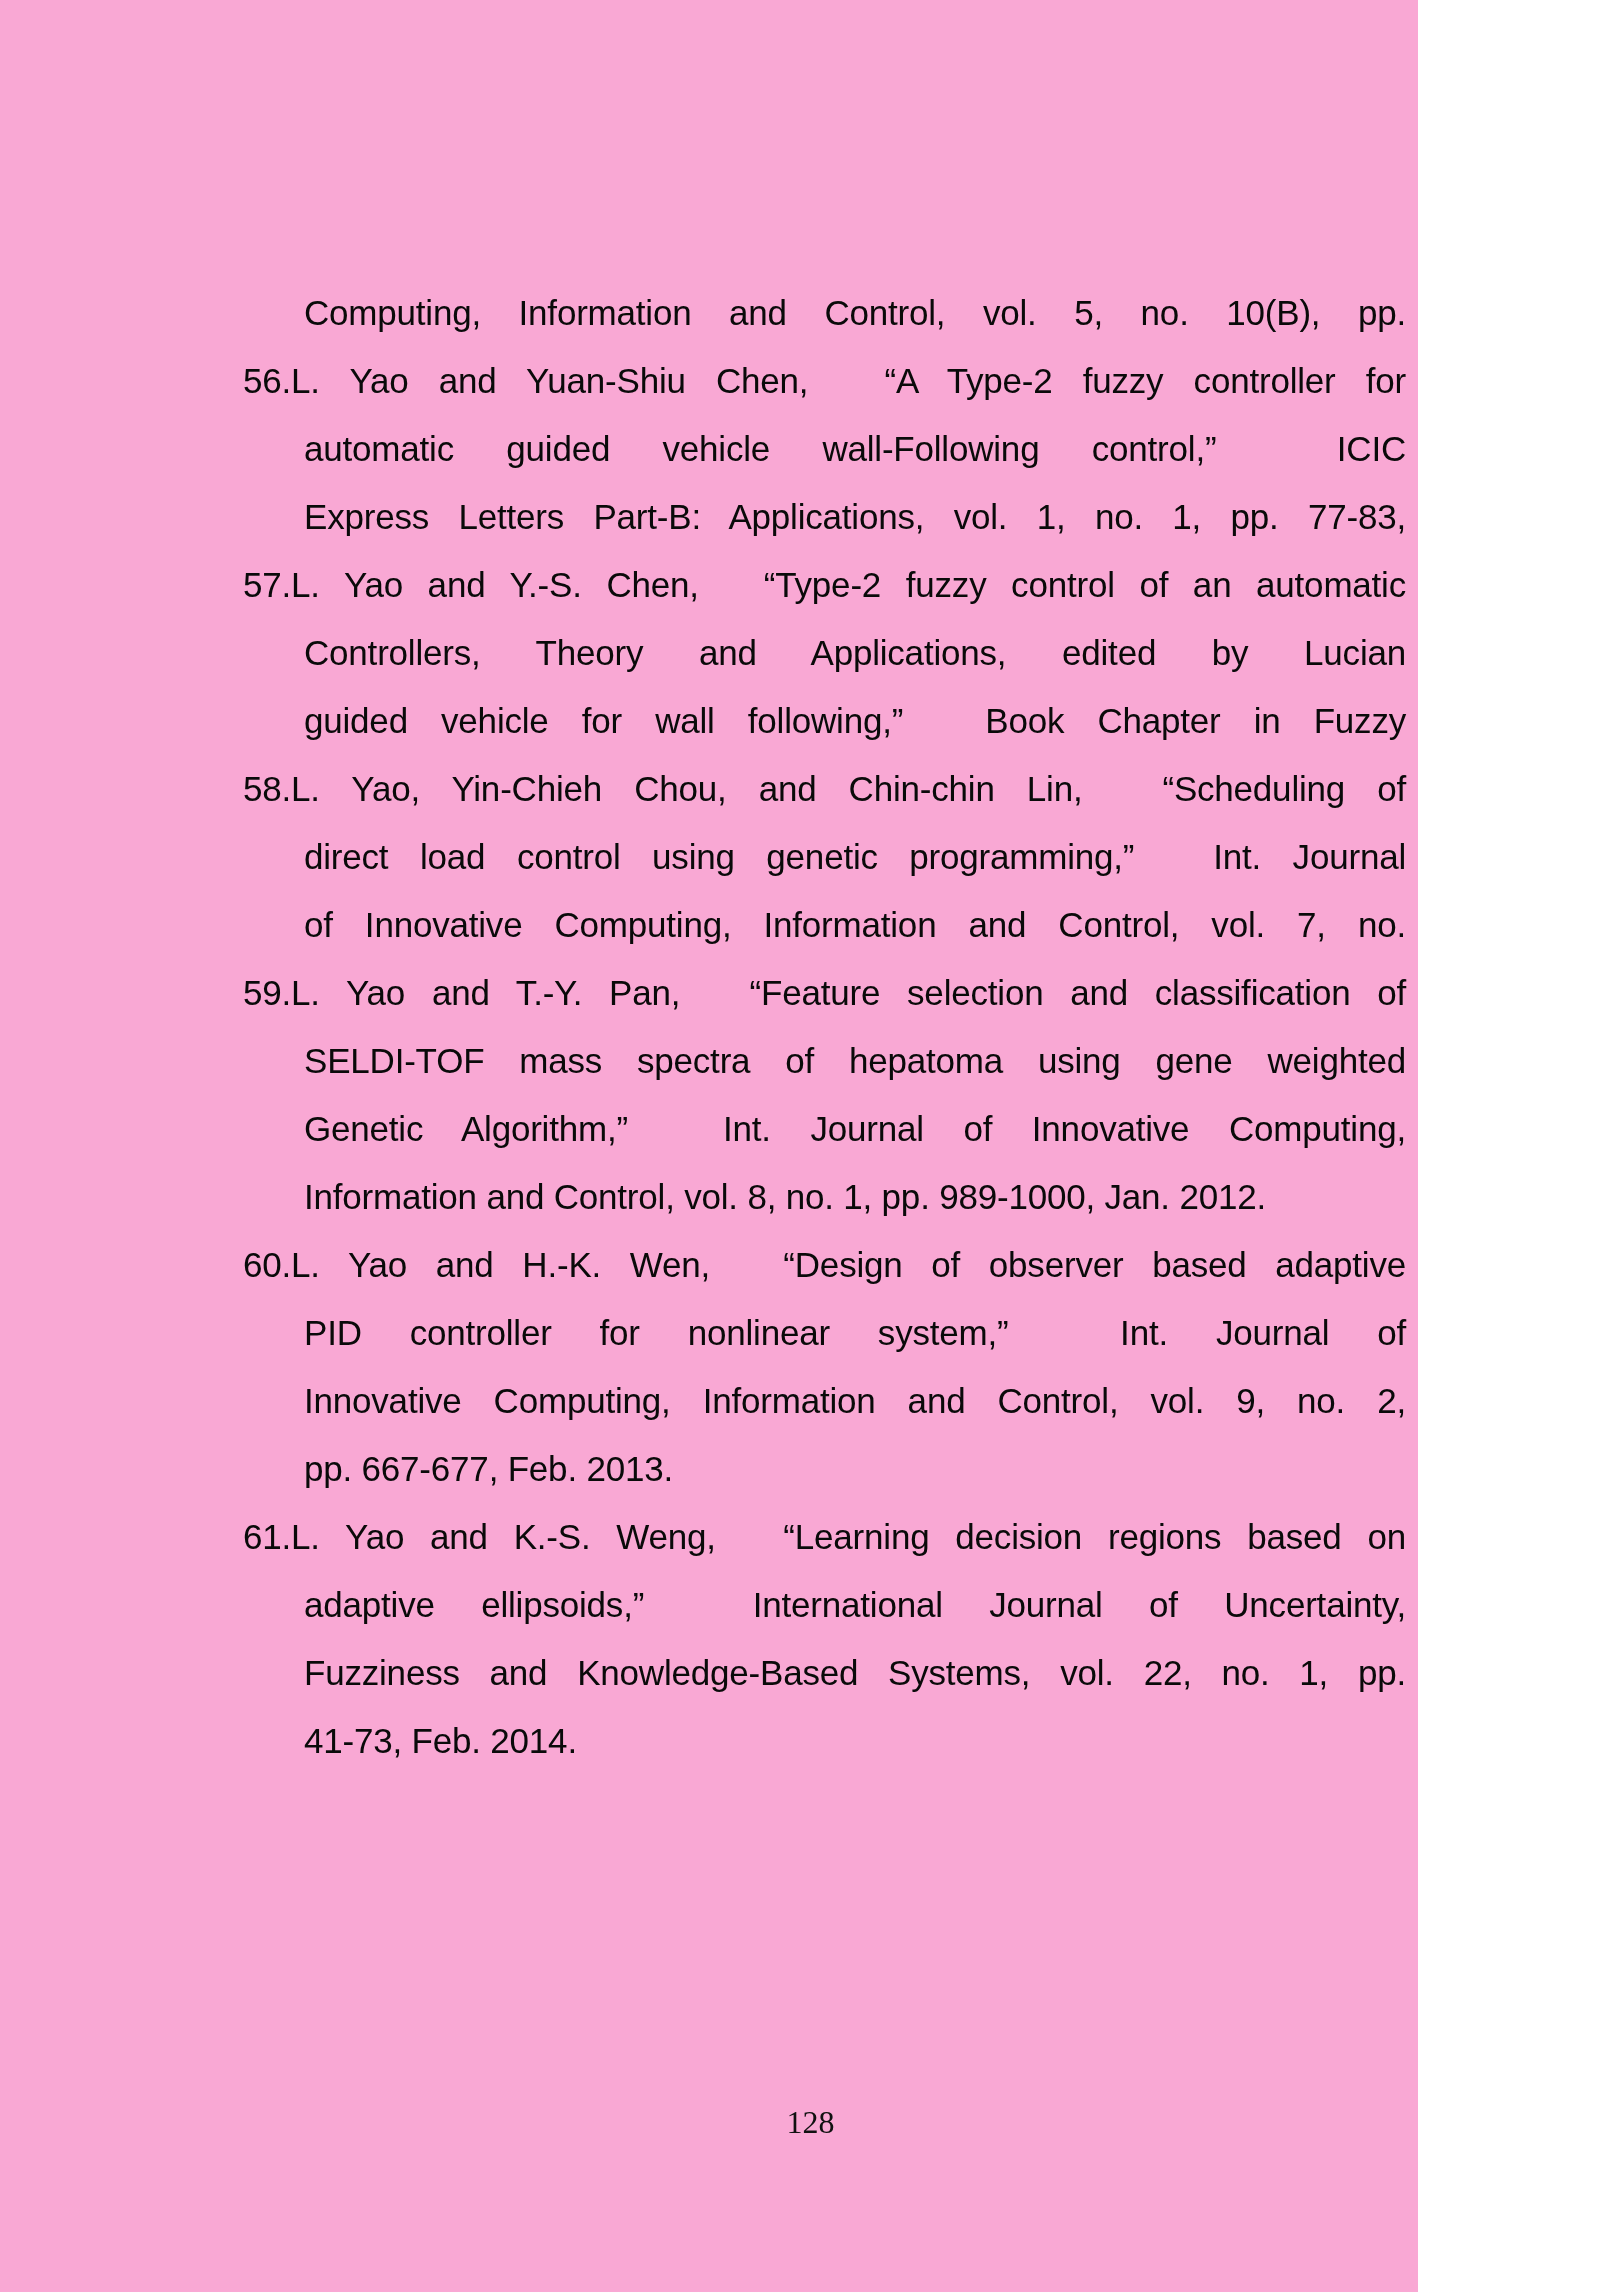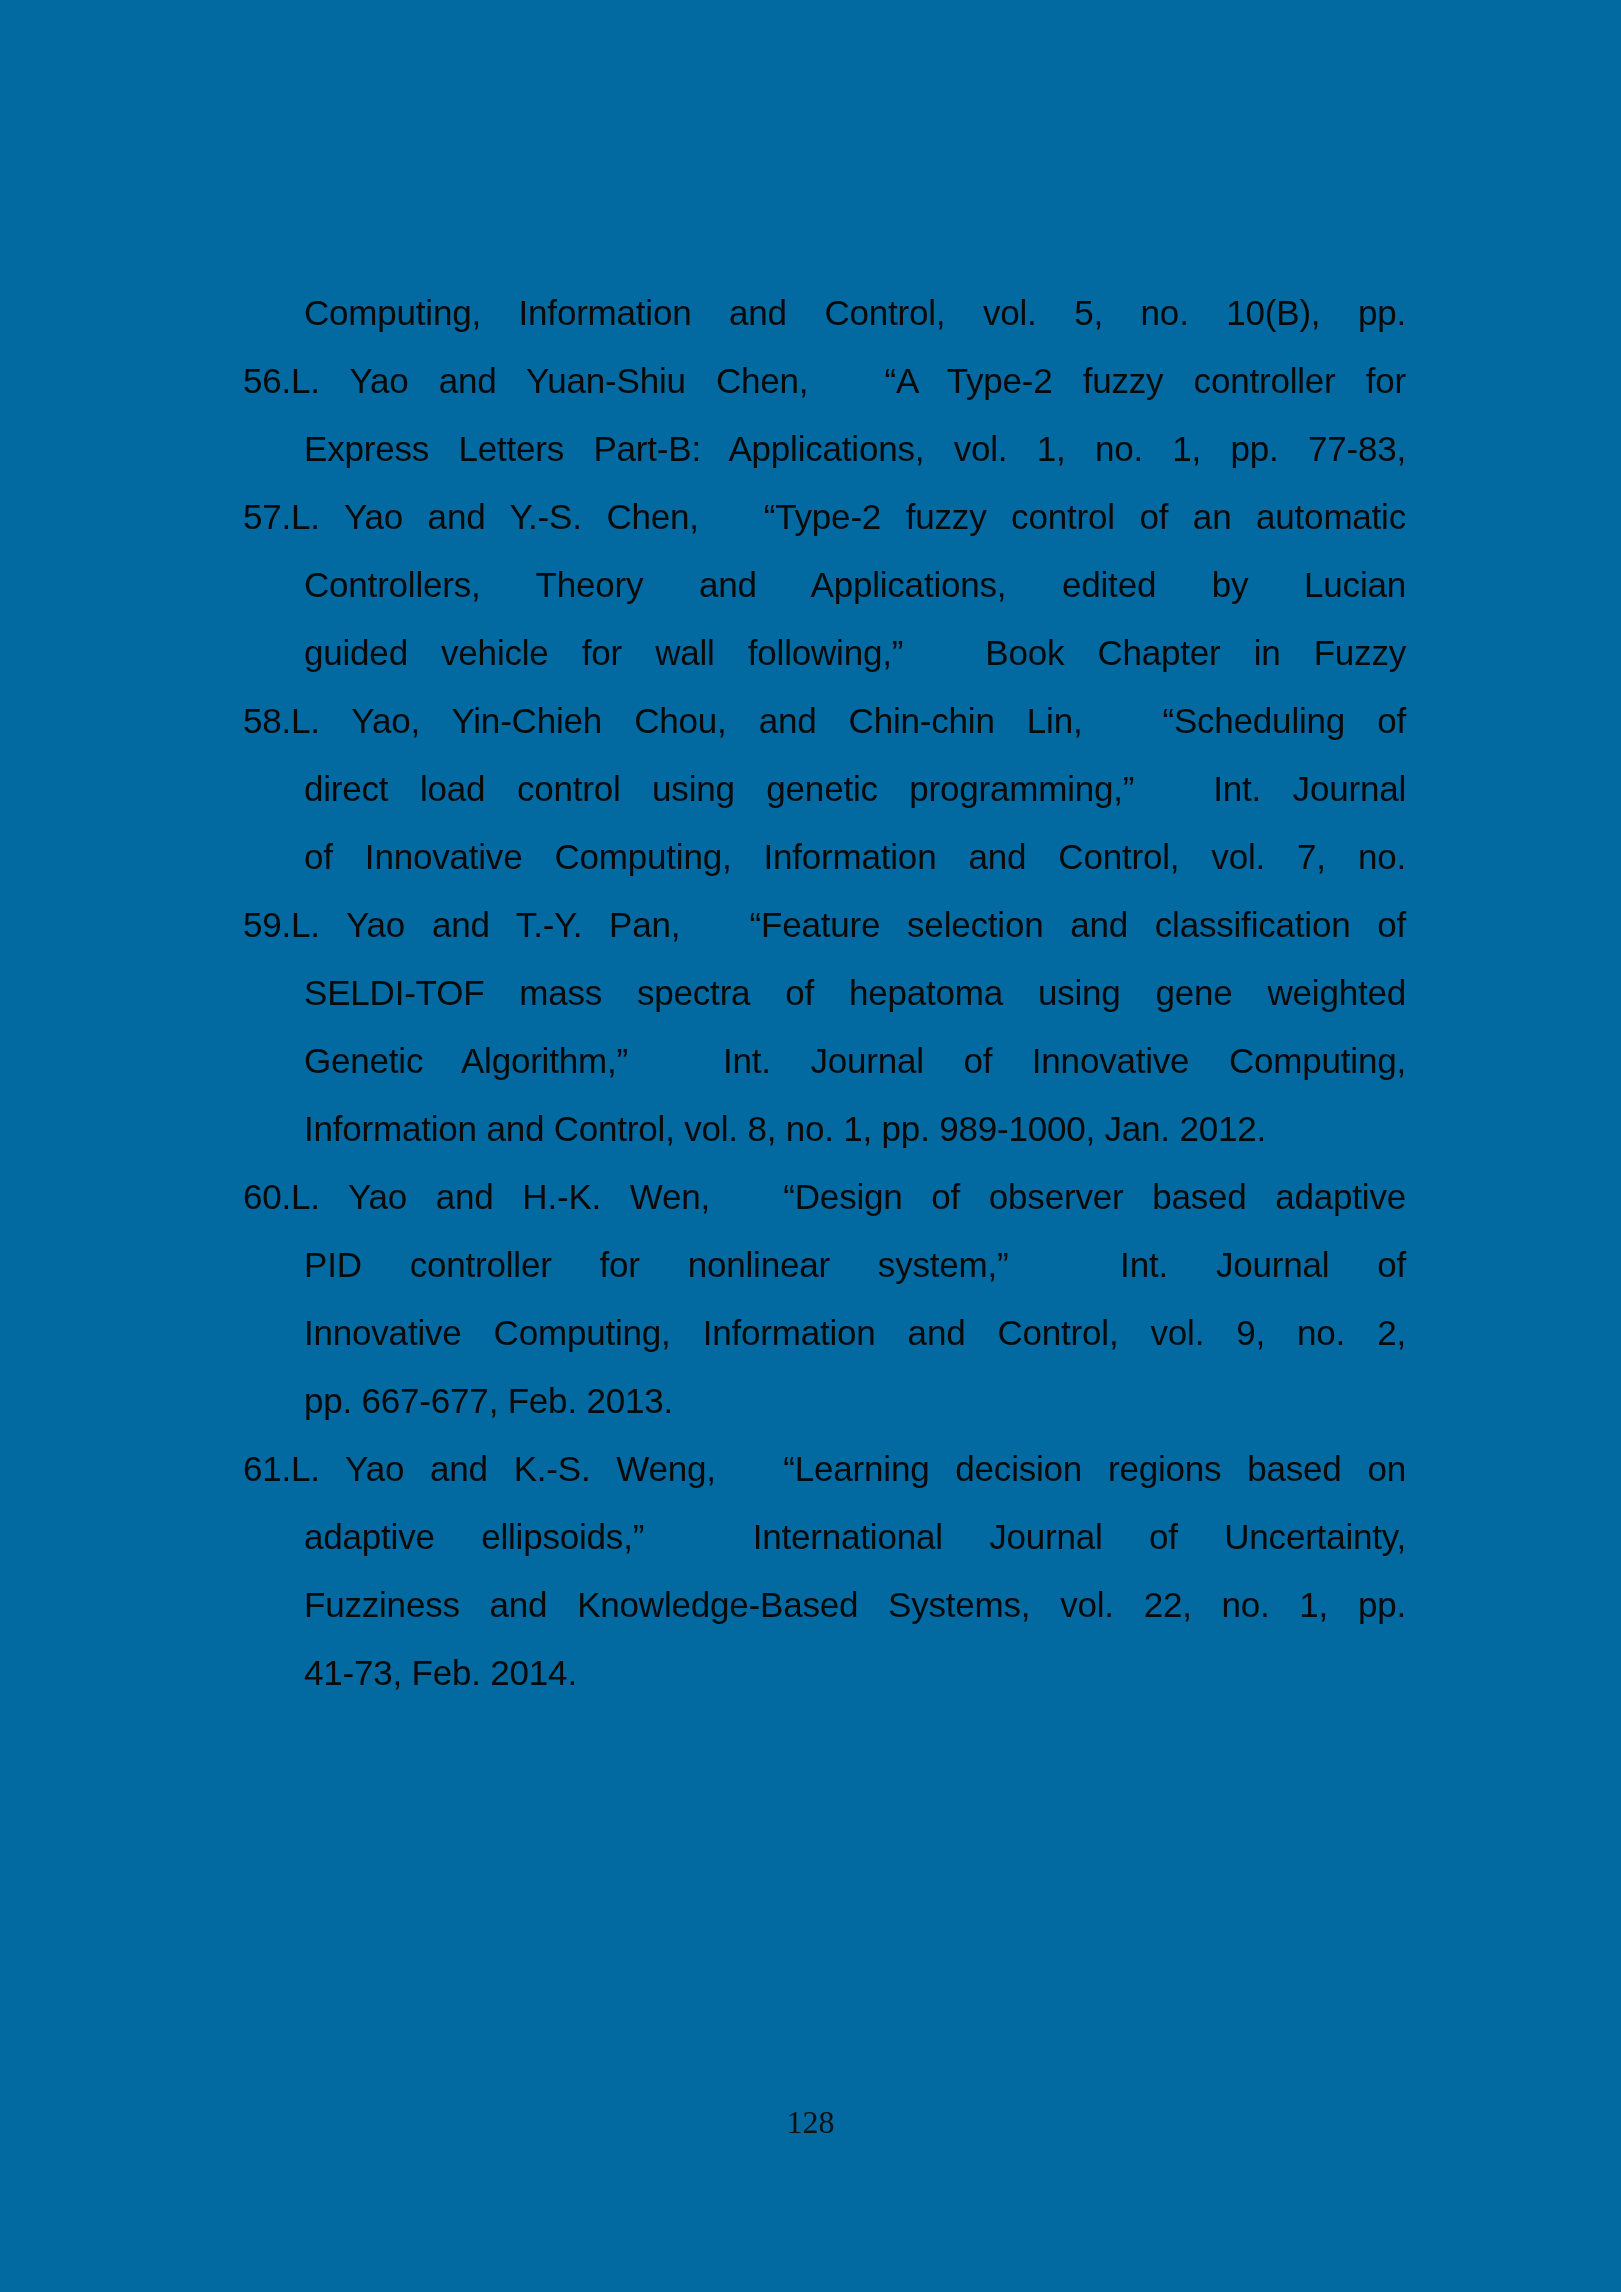--- a/index.html
+++ b/index.html
@@ -10,23 +10,23 @@
     width: 1621px;
     height: 2293px;
     background: #ffffff;
     position: relative;
     font-family: "Liberation Sans", sans-serif;
     color: #0a0a0a;
   }
   .page {
     position: absolute;
     left: 0; top: 0;
-    width: 1621px;
+    width: 1418px;
     height: 2293px;
-    background: #0369a1;
+    background: #f9a8d4;
     overflow: hidden;
   }
   .content {
     position: absolute;
     left: 243px;
     top: 279px;
     width: 1163px;
     font-size: 35px;
     line-height: 68px;
     letter-spacing: -0.2px;
@@ -68,20 +68,21 @@
 
 <div class="page">
   <div class="content">
 
     <div class="ref continuation">
       <div class="line first">Computing, Information and Control, vol. 5, no. 10(B), pp.</div>
     </div>
 
     <div class="ref">
       <div class="line first"><span class="num">56.</span><span>L. Yao and Yuan-Shiu Chen,　“A Type-2 fuzzy controller for</span></div>
+      <div class="line">automatic guided vehicle wall-Following control,”　ICIC</div>
       <div class="line">Express Letters Part-B: Applications, vol. 1, no. 1, pp. 77-83,</div>
     </div>
 
     <div class="ref">
       <div class="line first"><span class="num">57.</span><span>L. Yao and Y.-S. Chen,　“Type-2 fuzzy control of an automatic</span></div>
       <div class="line">Controllers, Theory and Applications, edited by Lucian</div>
       <div class="line">guided vehicle for wall following,”　Book Chapter in Fuzzy</div>
     </div>
 
     <div class="ref">

